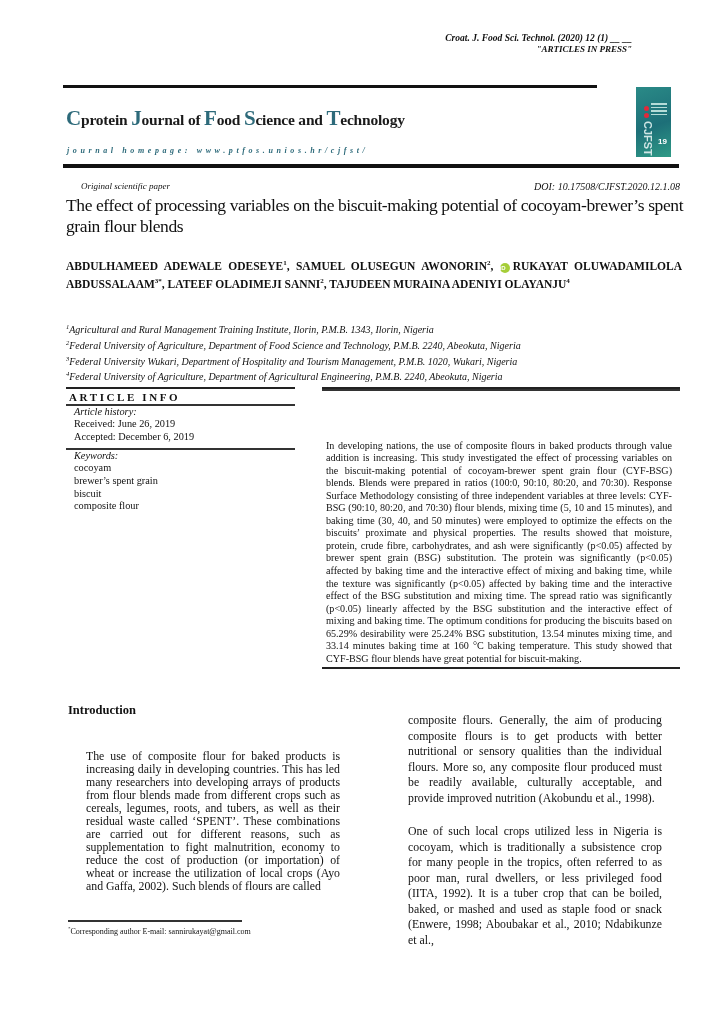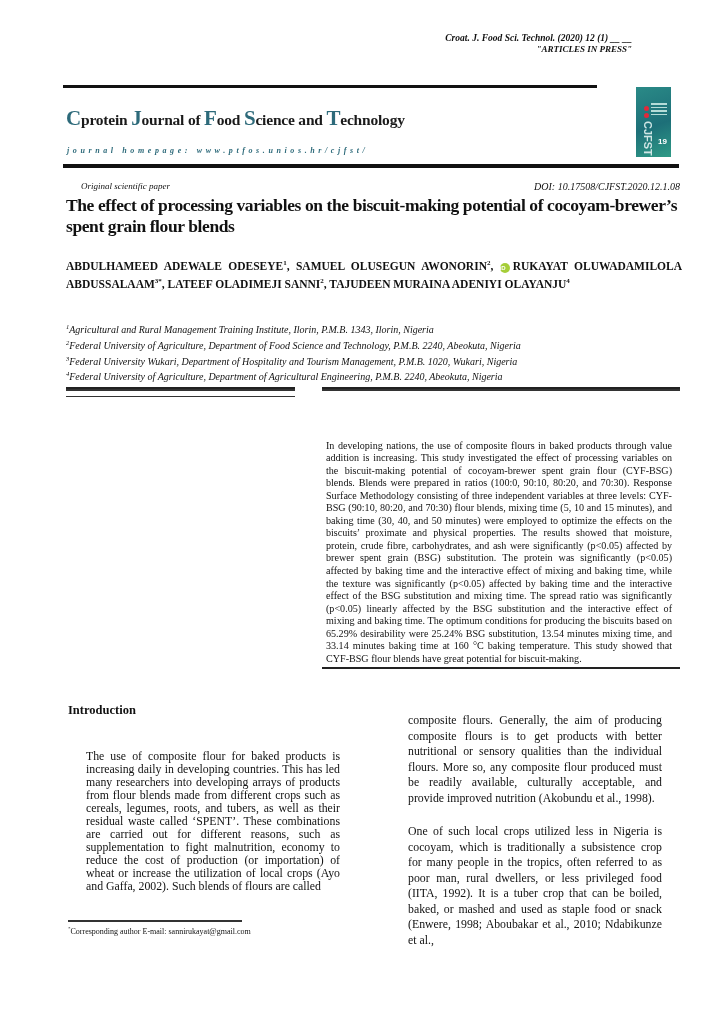--- a/index.html
+++ b/index.html
@@ -14,21 +14,21 @@
   .cover { left:636px; top:87px; width:35px; height:70px; background:linear-gradient(160deg,#2a8a87 0%,#1d6f78 55%,#2f9a86 100%); }
   .cover .dot1, .cover .dot2 { position:absolute; left:8px; width:5px; height:5px; border-radius:50%; background:#e02a3a; }
   .cover .dot1 { top:19px; } .cover .dot2 { top:26px; }
   .cover .cj { position:absolute; left:4px; top:34px; color:#cfe5e4; font-size:11px; font-weight:bold; font-family:"Liberation Sans",sans-serif; transform:rotate(90deg); transform-origin:left top; left:18px; }
   .cover .num { position:absolute; right:4px; top:50px; color:#fff; font-size:8px; font-weight:bold; font-family:"Liberation Sans",sans-serif; }
   .cover .tiny { position:absolute; left:15px; top:16px; width:16px; }
   .cover .tiny div { height:1.5px; background:#b5dcd8; margin-bottom:2px; }
   .headline { left:63px; top:164px; width:616px; height:4px; background:#111; }
   .paper-type { left:81px; top:181px; font-style:italic; font-size:9px; }
   .doi { right:44px; top:181px; font-style:italic; font-size:10px; }
-  .paper-title { left:66px; top:195px; width:640px; font-weight:bold; font-size:17.5px; line-height:21px; letter-spacing:-0.4px; }
+  .paper-title { left:66px; top:195px; width:640px; font-weight:normal; font-size:17.5px; line-height:21px; letter-spacing:-0.4px; }
   .authors { left:66px; top:256px; width:616px; font-weight:bold; font-size:11.5px; line-height:15.5px; text-align:justify; text-align-last:left; }
   .authors sup { font-size:7px; }
   .orcid { display:inline-block; width:10px; height:10px; border-radius:50%; background:#a6ce39; color:#fff; font-size:6px; line-height:10px; text-align:center; font-family:"Liberation Sans",sans-serif; vertical-align:0px; margin-right:3px; }
   .affils { left:66px; top:321px; font-style:italic; font-size:10px; line-height:12.5px; }
   .affils sup { font-size:6.5px; }
   .info-box { left:66px; top:387px; width:229px; }
   .rule { height:2px; background:#222; }
   .rule-thin { height:1.5px; background:#333; }
   .section-h { font-weight:bold; font-size:11px; letter-spacing:2.6px; padding:2px 0 1px 3px; line-height:12px; }
   .info-list { font-size:10.3px; line-height:12.6px; padding-left:8px; }
@@ -89,22 +89,35 @@
 
 <div class="abs affils">
   <div><sup>1</sup><span>Agricultural and Rural Management Training Institute, Ilorin, P.M.B. 1343, Ilorin, Nigeria</span></div>
   <div><sup>2</sup><span>Federal University of Agriculture, Department of Food Science and Technology, P.M.B. 2240, Abeokuta, Nigeria</span></div>
   <div><sup>3</sup><span>Federal University Wukari, Department of Hospitality and Tourism Management, P.M.B. 1020, Wukari, Nigeria</span></div>
   <div><sup>4</sup><span>Federal University of Agriculture, Department of Agricultural Engineering, P.M.B. 2240, Abeokuta, Nigeria</span></div>
 </div>
 
 <div class="abs info-box">
   <div class="rule"></div>
+  <div class="section-h">ARTICLE INFO</div>
   <div class="rule-thin"></div>
+  <div class="info-list">
+    <div class="it">Article history:</div>
+    <div>Received: June 26, 2019</div>
+    <div>Accepted: December 6, 2019</div>
+  </div>
   <div class="rule-thin" style="margin-top:5px;"></div>
+  <div class="info-list">
+    <div class="it">Keywords:</div>
+    <div>cocoyam</div>
+    <div>brewer’s spent grain</div>
+    <div>biscuit</div>
+    <div>composite flour</div>
+  </div>
 </div>
 
 <div class="abs abstract-box">
   <div class="rule"></div>
   <div class="rule-thin"></div>
   <div class="abstract-text">In developing nations, the use of composite flours in baked products through value addition is increasing. This study investigated the effect of processing variables on the biscuit-making potential of cocoyam-brewer spent grain flour (CYF-BSG) blends. Blends were prepared in ratios (100:0, 90:10, 80:20, and 70:30). Response Surface Methodology consisting of three independent variables at three levels: CYF-BSG (90:10, 80:20, and 70:30) flour blends, mixing time (5, 10 and 15 minutes), and baking time (30, 40, and 50 minutes) were employed to optimize the effects on the biscuits’ proximate and physical properties. The results showed that moisture, protein, crude fibre, carbohydrates, and ash were significantly (p&lt;0.05) affected by brewer spent grain (BSG) substitution. The protein was significantly (p&lt;0.05) affected by baking time and the interactive effect of mixing and baking time, while the texture was significantly (p&lt;0.05) affected by baking time and the interactive effect of the BSG substitution and mixing time. The spread ratio was significantly (p&lt;0.05) linearly affected by the BSG substitution and the interactive effect of mixing and baking time. The optimum conditions for producing the biscuits based on 65.29% desirability were 25.24% BSG substitution, 13.54 minutes mixing time, and 33.14 minutes baking time at 160 °C baking temperature. This study showed that CYF-BSG flour blends have great potential for biscuit-making.</div>
   <div class="abstract-bottom"></div>
 </div>
 
 <div class="abs intro-h">Introduction</div>

